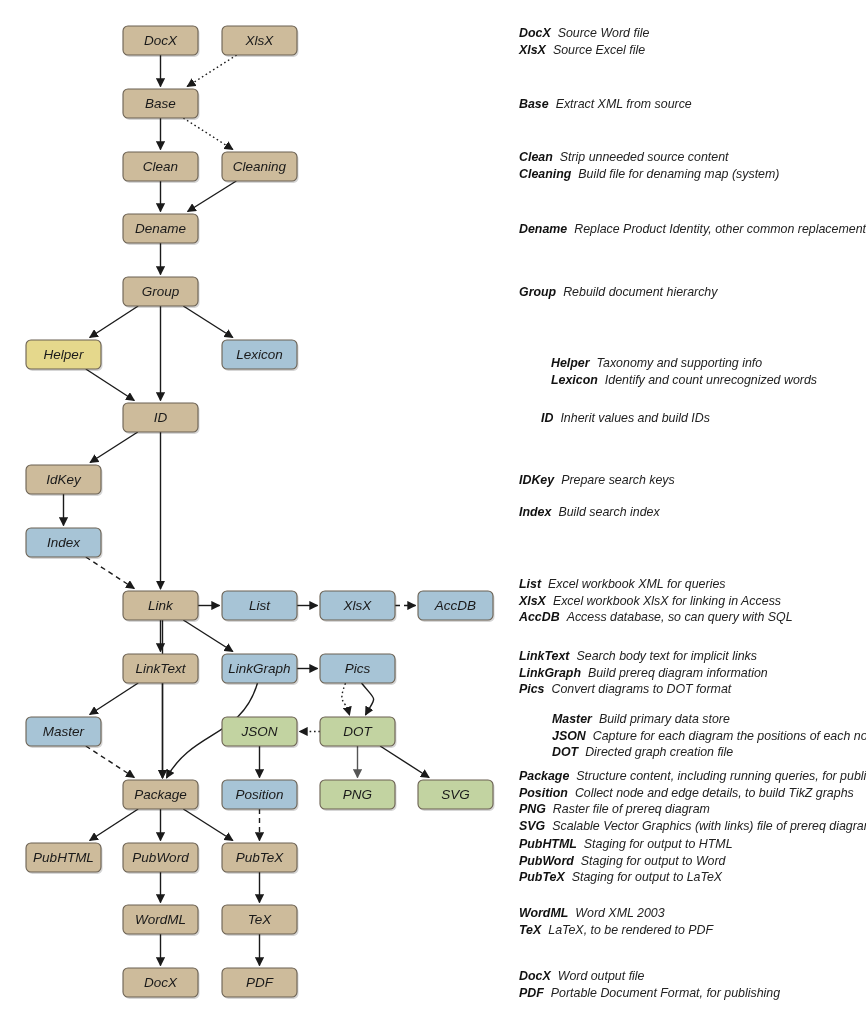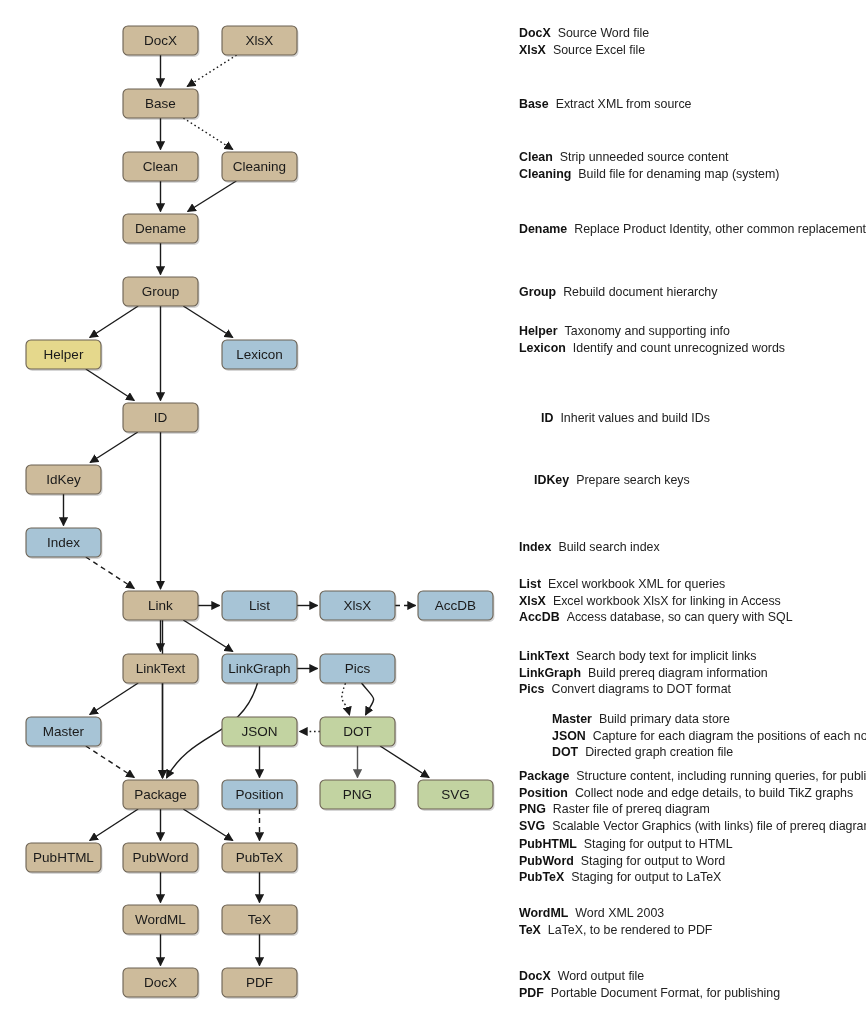--- a/index.html
+++ b/index.html
@@ -12,20 +12,21 @@
     width: 866px;
     height: 1024px;
     font-family: "Liberation Sans", sans-serif;
     color: #1a1a1a;
     overflow: hidden;
   }
   #page {
     position: relative;
     width: 866px;
     height: 1000px;
+    font-style: italic;
   }
   #graph-svg {
     position: absolute;
     left: 0;
     top: 0;
     width: 866px;
     height: 1024px;
   }
   .node-rect {
     stroke: #6b6152;
@@ -321,31 +322,31 @@
       <div class="legend-group" style="top: 149px;">
         <div class="legend-row"><span class="legend-term">Clean</span><span class="legend-desc">Strip unneeded source content</span></div>
         <div class="legend-row"><span class="legend-term">Cleaning</span><span class="legend-desc">Build file for denaming map (system)</span></div>
       </div>
       <div class="legend-group" style="top: 221px;">
         <div class="legend-row"><span class="legend-term">Dename</span><span class="legend-desc">Replace Product Identity, other common replacements</span></div>
       </div>
       <div class="legend-group" style="top: 284px;">
         <div class="legend-row"><span class="legend-term">Group</span><span class="legend-desc">Rebuild document hierarchy</span></div>
       </div>
-      <div class="legend-group" style="top: 323px;">
+      <div class="legend-group" style="top: 355px; margin-left: 32px;">
         <div class="legend-row"><span class="legend-term">Helper</span><span class="legend-desc">Taxonomy and supporting info</span></div>
         <div class="legend-row"><span class="legend-term">Lexicon</span><span class="legend-desc">Identify and count unrecognized words</span></div>
       </div>
       <div class="legend-group" style="top: 410px; padding-left: 22px;">
         <div class="legend-row"><span class="legend-term">ID</span><span class="legend-desc">Inherit values and build IDs</span></div>
       </div>
-      <div class="legend-group" style="top: 472px; margin-left: 15px;">
+      <div class="legend-group" style="top: 472px;">
         <div class="legend-row"><span class="legend-term">IDKey</span><span class="legend-desc">Prepare search keys</span></div>
       </div>
-      <div class="legend-group" style="top: 539px;">
+      <div class="legend-group" style="top: 504px;">
         <div class="legend-row"><span class="legend-term">Index</span><span class="legend-desc">Build search index</span></div>
       </div>
       <div class="legend-group" style="top: 576px;">
         <div class="legend-row"><span class="legend-term">List</span><span class="legend-desc">Excel workbook XML for queries</span></div>
         <div class="legend-row"><span class="legend-term">XlsX</span><span class="legend-desc">Excel workbook XlsX for linking in Access</span></div>
         <div class="legend-row"><span class="legend-term">AccDB</span><span class="legend-desc">Access database, so can query with SQL</span></div>
       </div>
       <div class="legend-group" style="top: 648px;">
         <div class="legend-row"><span class="legend-term">LinkText</span><span class="legend-desc">Search body text for implicit links</span></div>
         <div class="legend-row"><span class="legend-term">LinkGraph</span><span class="legend-desc">Build prereq diagram information</span></div>

